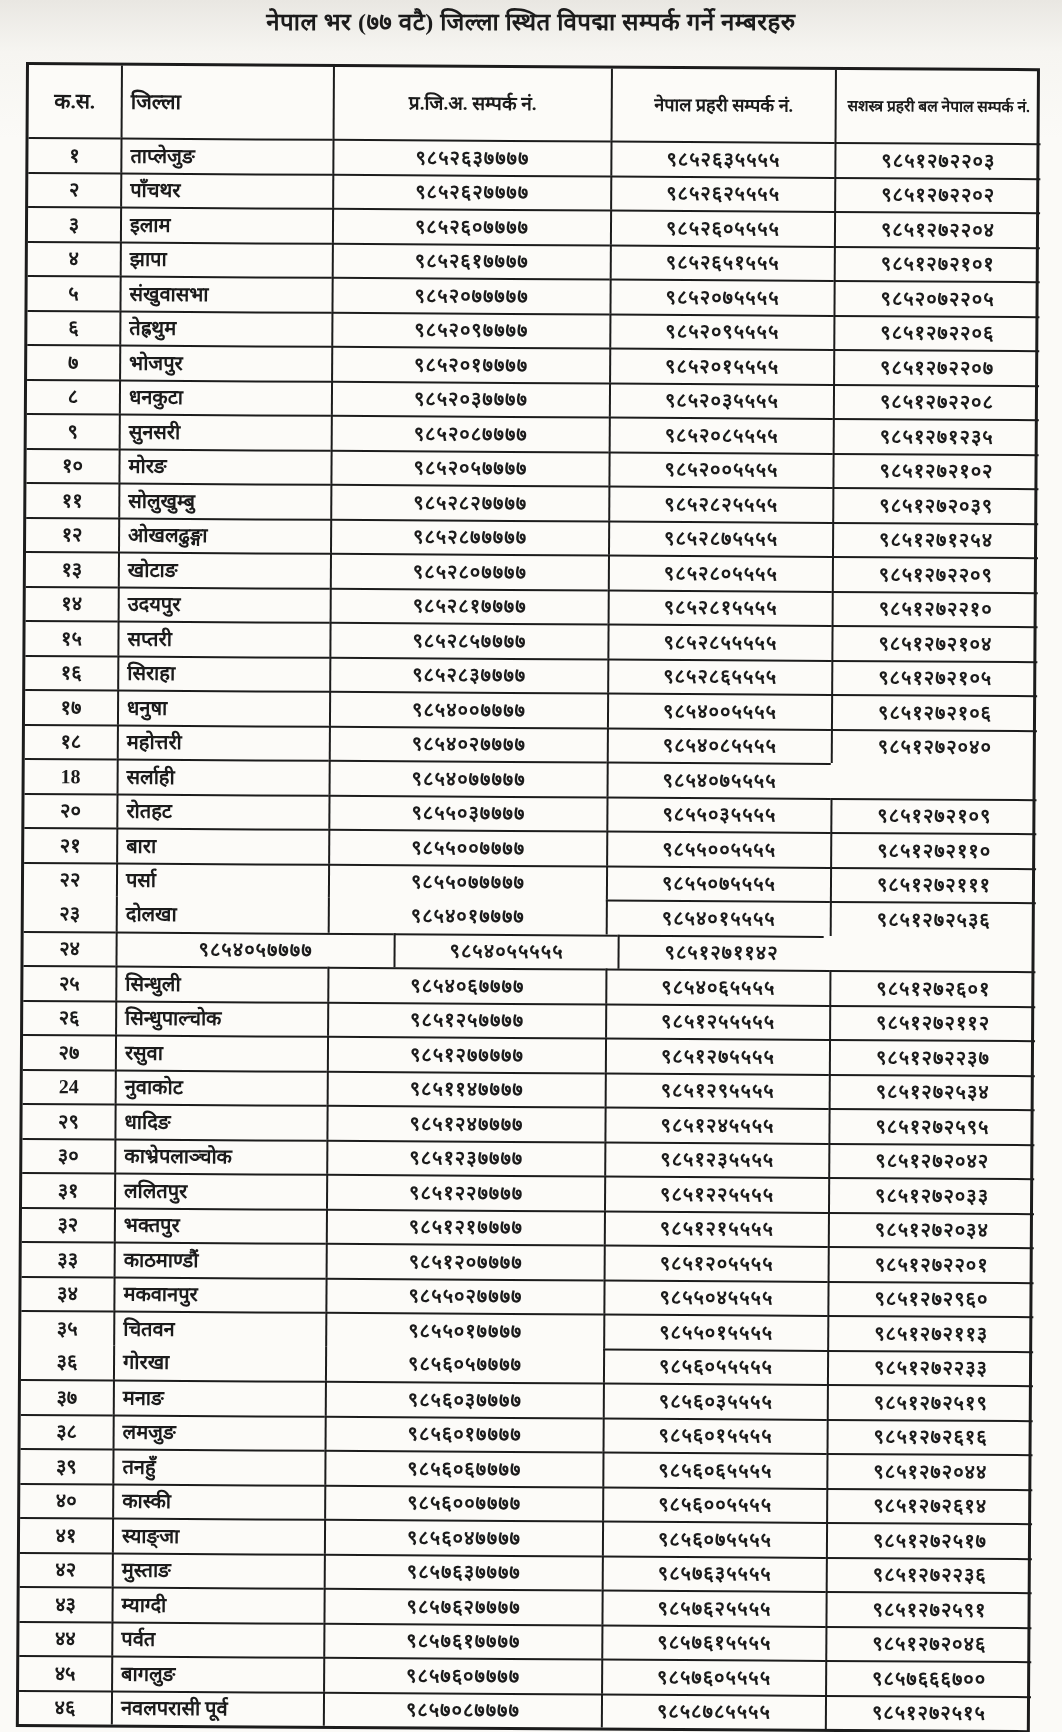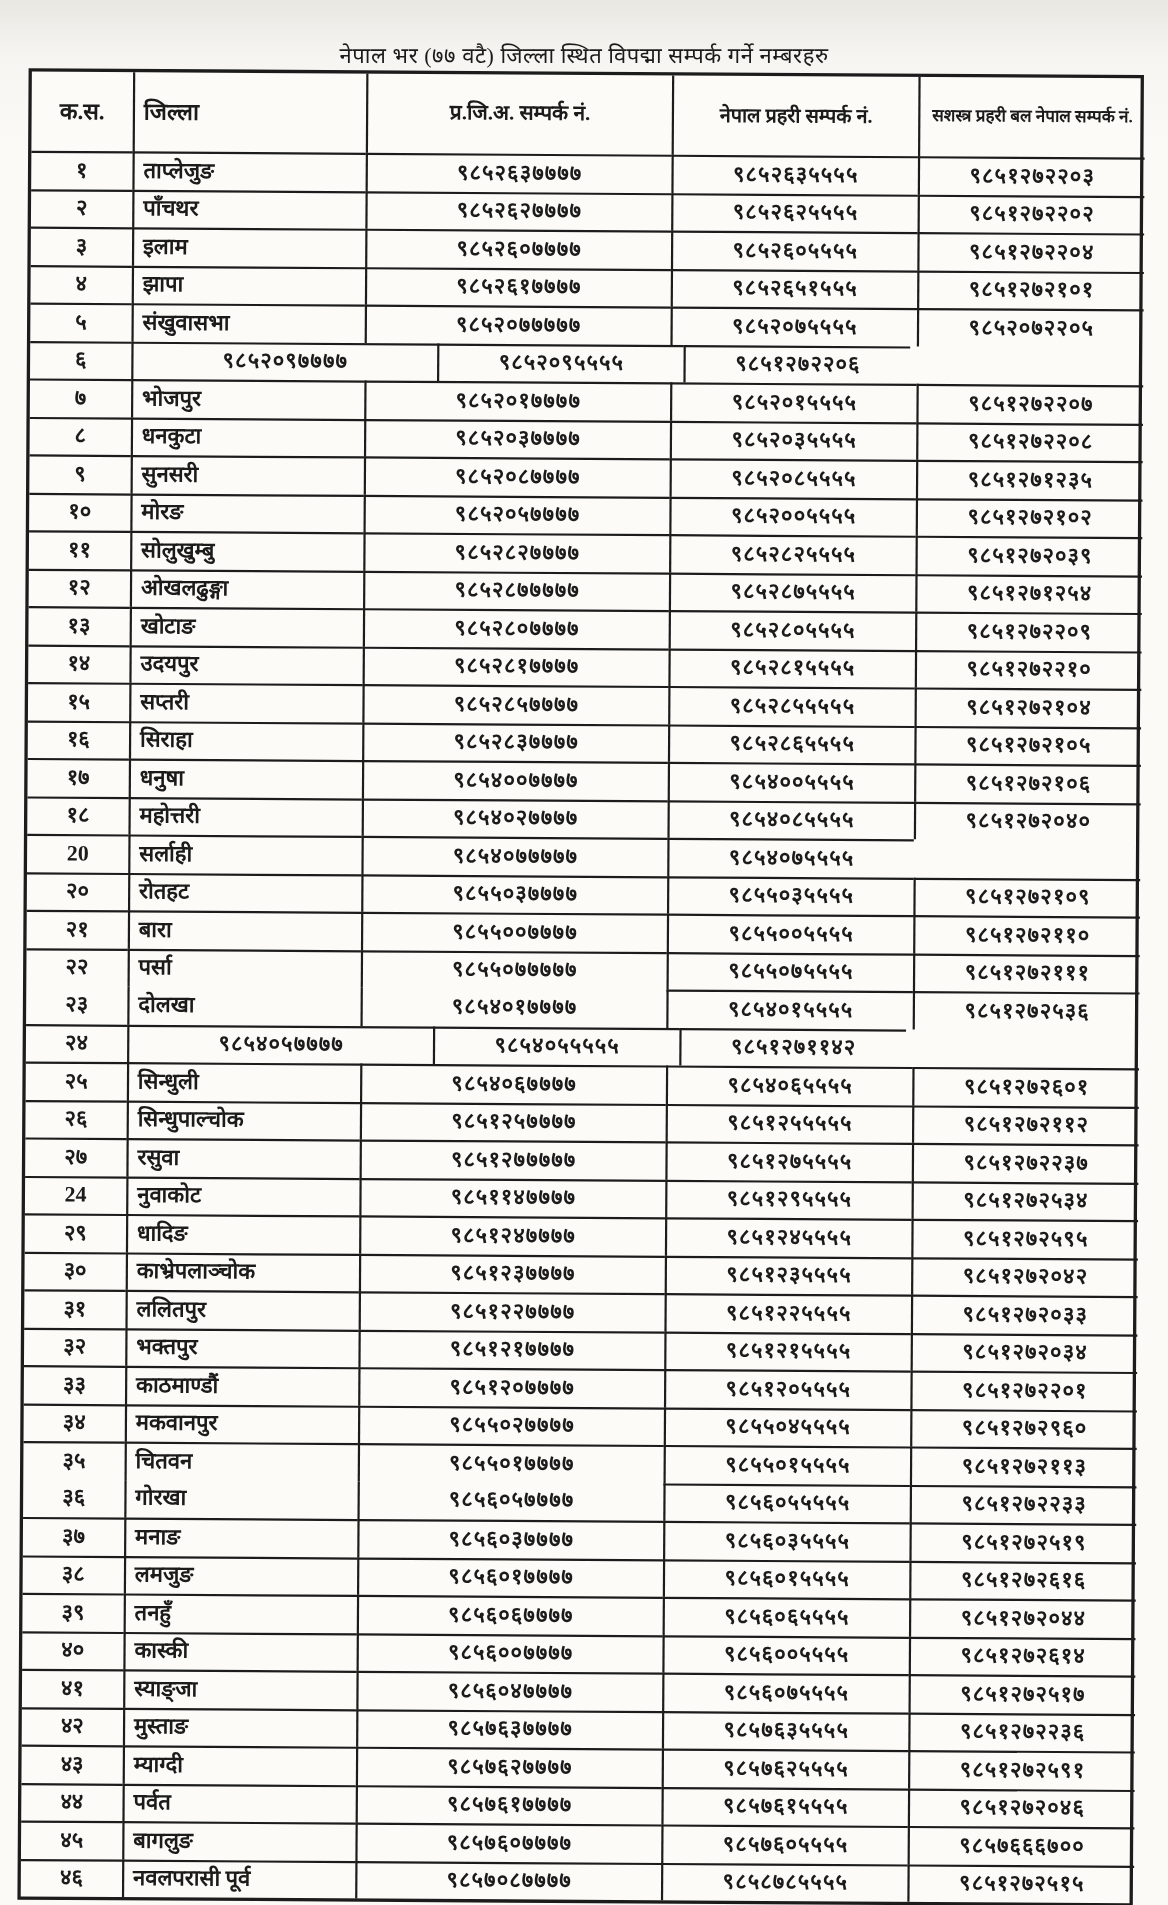--- a/index.html
+++ b/index.html
@@ -6,22 +6,22 @@
   body{
     width:1062px;height:1732px;
     background:
       linear-gradient(180deg,#e9e7e2 0%,#f6f5f1 3%,#fbfaf7 8%,#fbfaf7 100%);
     overflow:hidden;
     font-family:"Liberation Serif","DejaVu Serif",serif;
     color:#1b1b1b;
     position:relative;
   }
   .page-title{
-    position:absolute;top:36px;left:0;width:100%;
-    text-align:center;font-size:20px;font-weight:normal;
+    position:absolute;top:4px;left:0;width:100%;
+    text-align:center;font-size:24px;font-weight:bold;
     letter-spacing:0.5px;
   }
   .doc-table{
     position:absolute;top:62px;left:26px;width:1014px;
     border:3px solid #1c1c1c;
     transform:rotate(0.35deg);
     transform-origin:top left;
     background:#fcfbf8;
     box-sizing:border-box;
   }
@@ -95,20 +95,21 @@
   </div>
       <div class="trow drow">
     <div class="cell c1">५</div>
     <div class="cell c2">संखुवासभा</div>
     <div class="cell c3 num">९८५२०७७७७७</div>
     <div class="cell c4 num">९८५२०७५५५५</div>
     <div class="cell c5 num">९८५२०७२२०५</div>
   </div>
       <div class="trow drow">
     <div class="cell c1">६</div>
+    <div class="cell c2">तेह्रथुम</div>
     <div class="cell c3 num">९८५२०९७७७७</div>
     <div class="cell c4 num">९८५२०९५५५५</div>
     <div class="cell c5 num">९८५१२७२२०६</div>
   </div>
       <div class="trow drow">
     <div class="cell c1">७</div>
     <div class="cell c2">भोजपुर</div>
     <div class="cell c3 num">९८५२०१७७७७</div>
     <div class="cell c4 num">९८५२०१५५५५</div>
     <div class="cell c5 num">९८५१२७२२०७</div>
@@ -184,21 +185,21 @@
     <div class="cell c5 num">९८५१२७२१०६</div>
   </div>
       <div class="trow drow">
     <div class="cell c1">१८</div>
     <div class="cell c2">महोत्तरी</div>
     <div class="cell c3 num">९८५४०२७७७७</div>
     <div class="cell c4 num">९८५४०८५५५५</div>
     <div class="cell c5 num">९८५१२७२०४०</div>
   </div>
       <div class="trow drow">
-    <div class="cell c1">20</div>
+    <div class="cell c1">18</div>
     <div class="cell c2">सर्लाही</div>
     <div class="cell c3 num">९८५४०७७७७७</div>
     <div class="cell c4 num">९८५४०७५५५५</div>
   </div>
       <div class="trow drow">
     <div class="cell c1">२०</div>
     <div class="cell c2">रोतहट</div>
     <div class="cell c3 num">९८५५०३७७७७</div>
     <div class="cell c4 num">९८५५०३५५५५</div>
     <div class="cell c5 num">९८५१२७२१०९</div>

